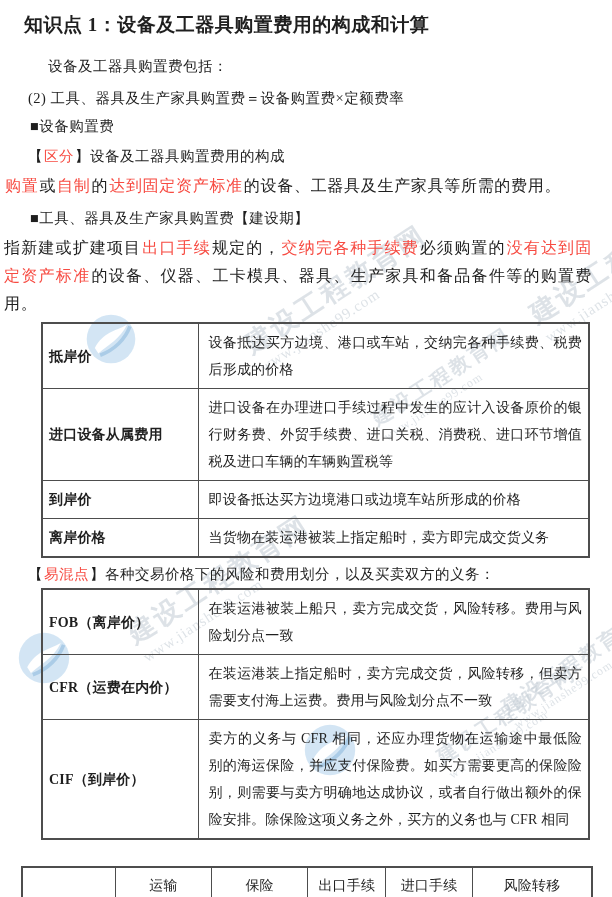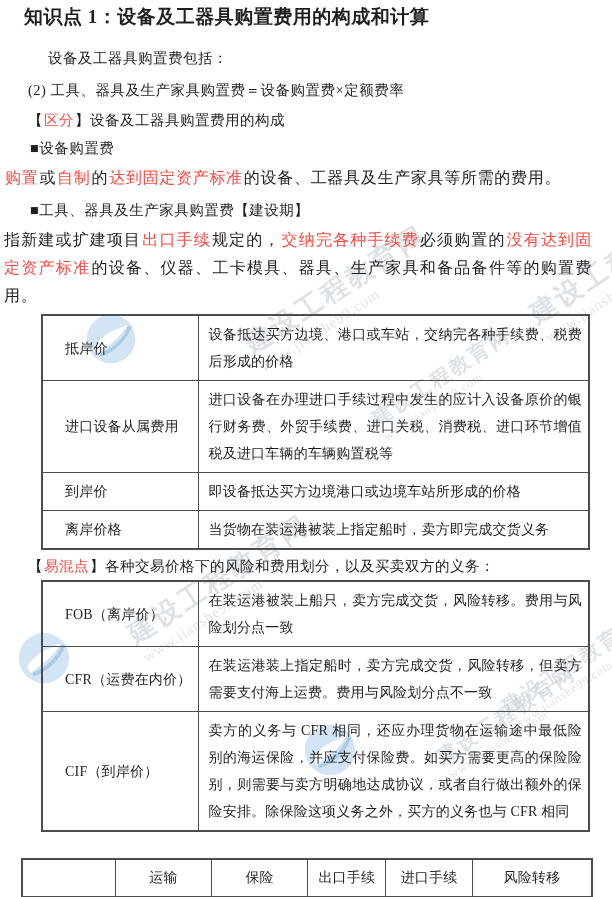--- a/index.html
+++ b/index.html
@@ -20,21 +20,21 @@
   
   .wm-layer{position:absolute;inset:0;z-index:0;pointer-events:none;}
   .wm-group{position:absolute;transform:rotate(-33deg);opacity:.55;text-align:left;white-space:nowrap;}
   .wm-brand{display:block;font-size:27px;letter-spacing:3px;color:var(--wm);font-weight:bold;}
   .wm-url{display:block;font-size:15px;letter-spacing:1px;color:var(--wm);}
   .wm-small .wm-brand{font-size:20px;}
   .wm-small .wm-url{font-size:12px;}
   .wm-logo{position:absolute;opacity:.5;}
   
   .content{position:relative;z-index:1;}
-  .title{margin:4px 0 0 24px;font-size:19px;font-weight:bold;letter-spacing:.5px;}
+  .title{margin:12px 0 0 24px;font-size:19px;font-weight:bold;letter-spacing:.5px;}
   .line{font-size:14.5px;letter-spacing:.5px;line-height:20px;}
   .intro{margin:18px 0 0 48px;}
   .formula{margin:12px 0 0 28px;}
   .labelline{margin:10px 0 0 28px;}
   .bullet{margin:8px 0 0 30px;}
   .fullpara{
     margin:6px 20px 0 4px;
     font-size:16px;letter-spacing:.7px;line-height:28px;
     text-align:justify;
   }
@@ -48,21 +48,21 @@
   }
   table.tbl td{
     border:1px solid var(--tborder);
     vertical-align:middle;
     background:transparent;
   }
   .t1,.t2{margin:4px 0 0 41px;width:549px;border:2px solid var(--tborder);}
   .t1{margin-top:4px;}
   .t2{margin-top:4px;}
   .t1 col.c1,.t2 col.c1{width:156px;}
-  .t1 td.term,.t2 td.term{padding:5px 6px 5px 22px;line-height:27px;}
+  .t1 td.term,.t2 td.term{padding:5px 6px 5px 6px;line-height:27px;font-weight:bold;}
   .t1 td.desc,.t2 td.desc{padding:5px 6px 5px 10px;line-height:27px;text-align:justify;font-family:Liberation Serif, serif;}
   .t3{margin:26px 0 0 21px;width:572px;border:2px solid var(--tborder);}
   .t3 td{height:32px;text-align:center;padding:2px 4px;}
   .t3 col.h1{width:94px;}
   .t3 col.h2{width:96px;}
   .t3 col.h3{width:97px;}
   .t3 col.h4{width:78px;}
   .t3 col.h5{width:87px;}
   .t3 col.h6{width:120px;}
 </style>
@@ -115,23 +115,23 @@
   </div>
 
   <div class="content">
 
     <h1 class="title">知识点 1：设备及工器具购置费用的构成和计算</h1>
 
     <p class="line intro">设备及工器具购置费包括：</p>
 
     <p class="line formula">(2) 工具、器具及生产家具购置费＝设备购置费×定额费率</p>
 
+    <p class="line bullet">■设备购置费</p>
+
     <p class="line labelline"><span>【</span><span class="c-red">区分</span><span>】设备及工器具购置费用的构成</span></p>
-
-    <p class="line bullet">■设备购置费</p>
 
     <p class="fullpara"><span class="c-red">购置</span><span>或</span><span class="c-red">自制</span><span>的</span><span class="c-red">达到固定资产标准</span><span>的设备、工器具及生产家具等所需的费用。</span></p>
 
     <p class="line bullet">■工具、器具及生产家具购置费【建设期】</p>
 
     <p class="fullpara"><span>指新建或扩建项目</span><span class="c-red">出口手续</span><span>规定的，</span><span class="c-red">交纳完各种手续费</span><span>必须购置的</span><span class="c-red">没有达到固定资产标准</span><span>的设备、仪器、工卡模具、器具、生产家具和备品备件等的购置费用。</span></p>
 
     <table class="tbl t1">
       <colgroup>
           <col class="c1">

